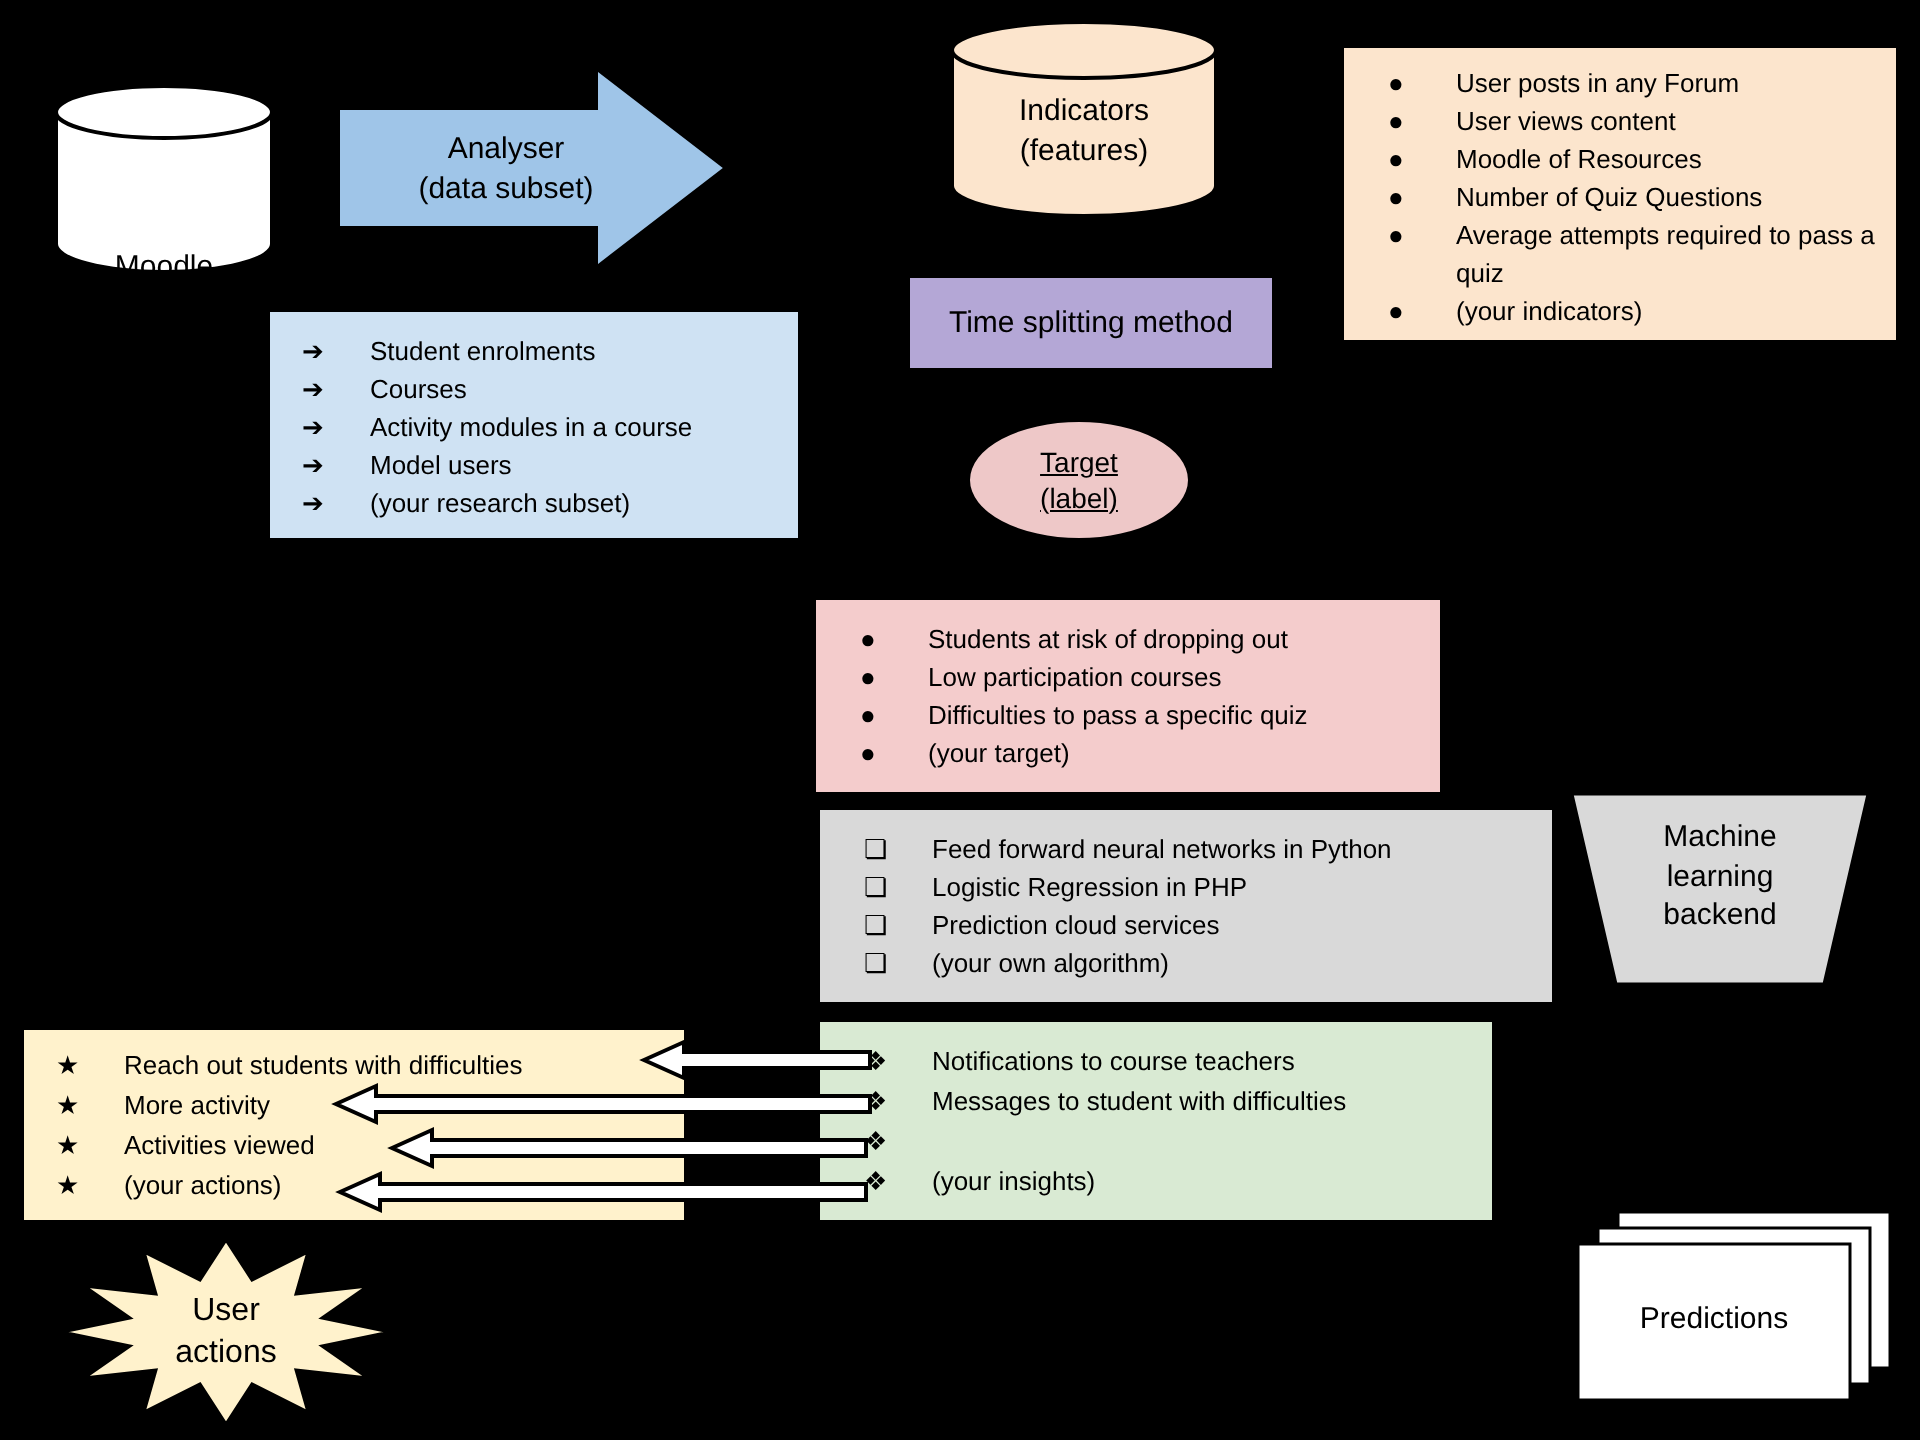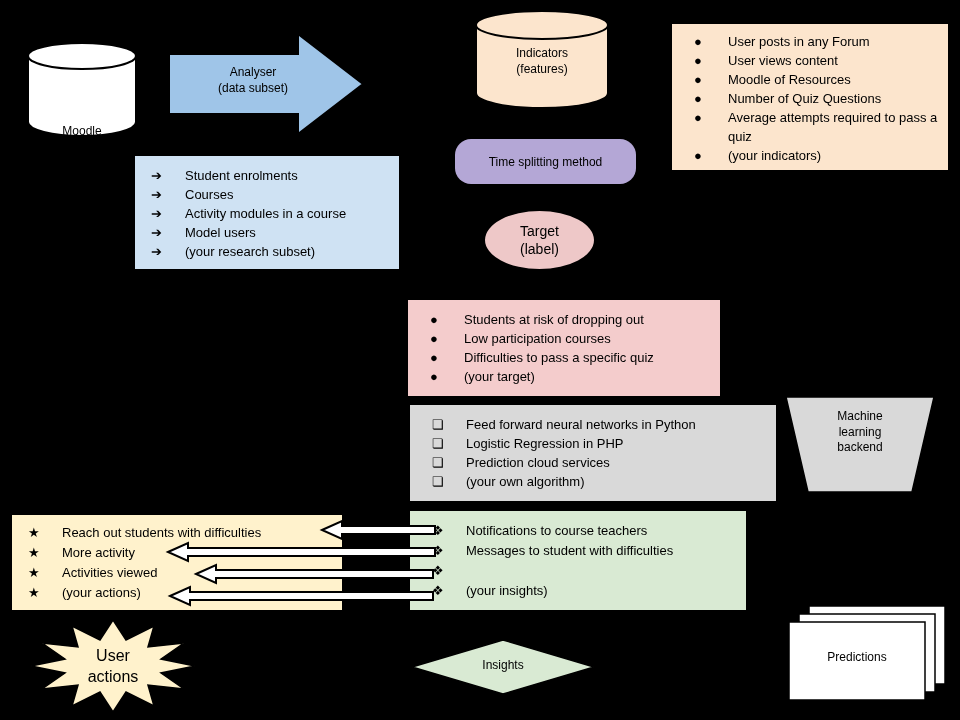--- a/index.html
+++ b/index.html
@@ -9,43 +9,43 @@
     font-family:"Liberation Sans",sans-serif;
   }
   .abs{position:absolute;}
   .abs > svg{display:block;position:absolute;left:0;top:0;}
   .label{
     position:absolute;color:#000;text-align:center;
     white-space:pre-line;line-height:1.3;
   }
   .centerbox{
     position:absolute;display:flex;align-items:center;justify-content:center;
-    color:#000;text-align:center;border-radius:16px;
+    color:#000;text-align:center;
   }
   .listbox{
     position:absolute;color:#000;font-size:13px;
     padding:8px 6px 0 10px;box-sizing:border-box;
   }
   .listbox .li{display:flex;align-items:flex-start;line-height:19px;}
   .listbox.lh20 .li{line-height:20px;}
   .listbox .bullet{flex:0 0 46px;padding-left:12px;box-sizing:border-box;}
   .listbox.tight .bullet{flex:0 0 40px;padding-left:6px;}
   .listbox .li-text{flex:1;}
   .bg-peach{background:#fce5cd;}
   .bg-blue{background:#cfe2f3;}
   .bg-pink{background:#f4cccc;}
   .bg-gray{background:#d9d9d9;}
   .bg-green{background:#d9ead3;}
   .bg-cream{background:#fff2cc;}
   .bg-purple{background:#b4a7d6;}
   .ellipse{
     border-radius:50%;background:#eec8c8;border:2px solid #000;box-sizing:border-box;
   }
-  .fs15{font-size:12px;}
-  .fs14{font-size:14px;}
+  .fs15{font-size:15px;}
+  .fs14{font-size:14px;text-decoration:underline;}
   .fs16{font-size:16px;}
   .arrows-layer{z-index:5;}
 </style>
 </head>
 <body>
 
 <div class="abs" style="left:0;top:0;width:960px;height:720px;">
 
   <div class="abs" style="left:26px;top:40px;width:112px;height:98px;">
     <svg width="112" height="98" viewBox="0 0 112 98">
@@ -227,26 +227,20 @@
   </div>
 
   <div class="abs" style="left:28px;top:618px;width:170px;height:98px;">
     <svg width="170" height="98" viewBox="0 0 170 98">
       <polygon points="167,48 133,55 156,71 120,67 126,88 98,74 85,94 72,74 44,88 50,67 14,71 37,55 3,48 37,41 14,25 50,29 44,8 72,22 85,2 98,22 126,8 120,29 156,25 133,41" fill="#fff2cc" stroke="#000" stroke-width="1.5"></polygon>
     </svg>
     <div class="label fs16" style="left:0;top:28px;width:170px;">User
 actions</div>
   </div>
 
-  <div class="abs" style="left:408px;top:636px;width:190px;height:62px;">
-    <svg width="190" height="62" viewBox="0 0 190 62">
-      <polygon points="4,31 95,4 186,31 95,58" fill="#d9ead3" stroke="#000" stroke-width="1.5"></polygon>
-    </svg>
-    <div class="label fs15" style="left:0;top:22px;width:190px;">Insights</div>
-  </div>
 
   <div class="abs" style="left:785px;top:603px;width:165px;height:100px;">
     <svg width="165" height="100" viewBox="0 0 165 100">
       <rect x="24" y="3" width="136" height="78" fill="#ffffff" stroke="#000" stroke-width="1.5"></rect>
       <rect x="14" y="11" width="136" height="78" fill="#ffffff" stroke="#000" stroke-width="1.5"></rect>
       <rect x="4" y="19" width="136" height="78" fill="#ffffff" stroke="#000" stroke-width="1.5"></rect>
     </svg>
     <div class="label fs15" style="left:4px;top:47px;width:136px;">Predictions</div>
   </div>
 

